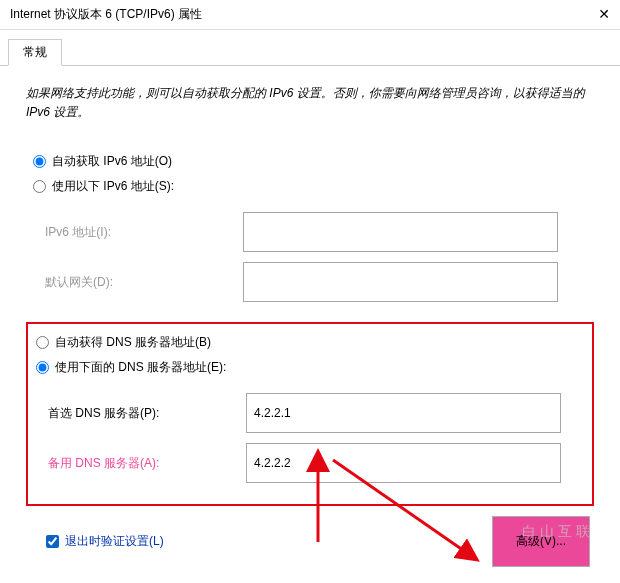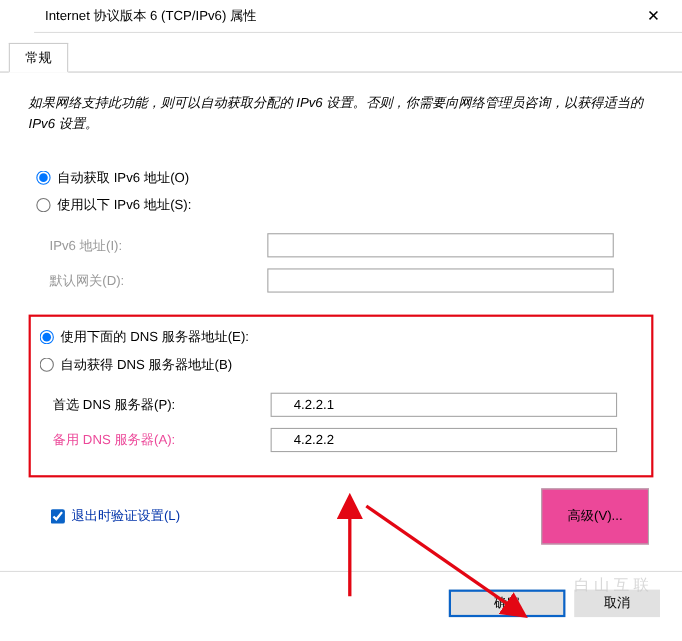--- a/index.html
+++ b/index.html
@@ -11,23 +11,22 @@
     color: #000;
     width: 620px;
     height: 583px;
     overflow: hidden;
     position: relative;
   }
   .titlebar {
     display: flex;
     justify-content: space-between;
     align-items: flex-start;
-    padding: 6px 14px 6px 10px;
+    padding: 6px 4px 6px 10px;
     border-bottom: 1px solid #ddd;
-    margin-left: 31px;
   }
   .titlebar .title { font-size: 12px; }
   .close-btn {
     font-size: 14px;
     padding: 0 6px;
     background: none;
     border: none;
     cursor: pointer;
   }
   .tabbar {
@@ -81,22 +80,22 @@
     display: flex;
     align-items: center;
     padding: 5px 0;
   }
   .field-label {
     width: 210px;
     padding-left: 12px;
   }
   .field-input {
     border: 1px solid #a6a6a6;
-    height: 22px;
-    padding: 2px 20px;
+    height: 40px;
+    padding: 2px 7px;
     font-family: inherit;
     font-size: 12px;
   }
   .field-input.narrow { width: 36px; }
   .field-input.wide { width: 315px; }
   .highlight-box {
     border: 2px solid #e30613;
     padding: 6px 8px 16px 8px;
     margin-top: 6px;
   }
@@ -207,26 +206,26 @@
       </div>
       <div class="field-row">
         <label class="field-label">默认网关(D):</label>
         <input type="text" disabled="" class="field-input wide" value="" style="">
       </div>
     </div>
   </div>
 
   <div class="highlight-box">
     <div class="radio-row">
+      <input type="radio" name="dns" style="">
+      <label>自动获得 DNS 服务器地址(B)</label>
+    </div>
+    <div class="radio-row">
       <input type="radio" name="dns" checked="" style="">
       <label>使用下面的 DNS 服务器地址(E):</label>
-    </div>
-    <div class="radio-row">
-      <input type="radio" name="dns" style="">
-      <label>自动获得 DNS 服务器地址(B)</label>
     </div>
     <div class="sub-fields" style="padding-bottom:0">
       <div class="field-row">
         <label class="field-label" style="color:#000">首选 DNS 服务器(P):</label>
         <input type="text" class="field-input wide" value="4.2.2.1" style="">
       </div>
       <div class="field-row">
         <label class="field-label" style="color:#ec4899">备用 DNS 服务器(A):</label>
         <input type="text" class="field-input wide" value="4.2.2.2" style="">
       </div>

